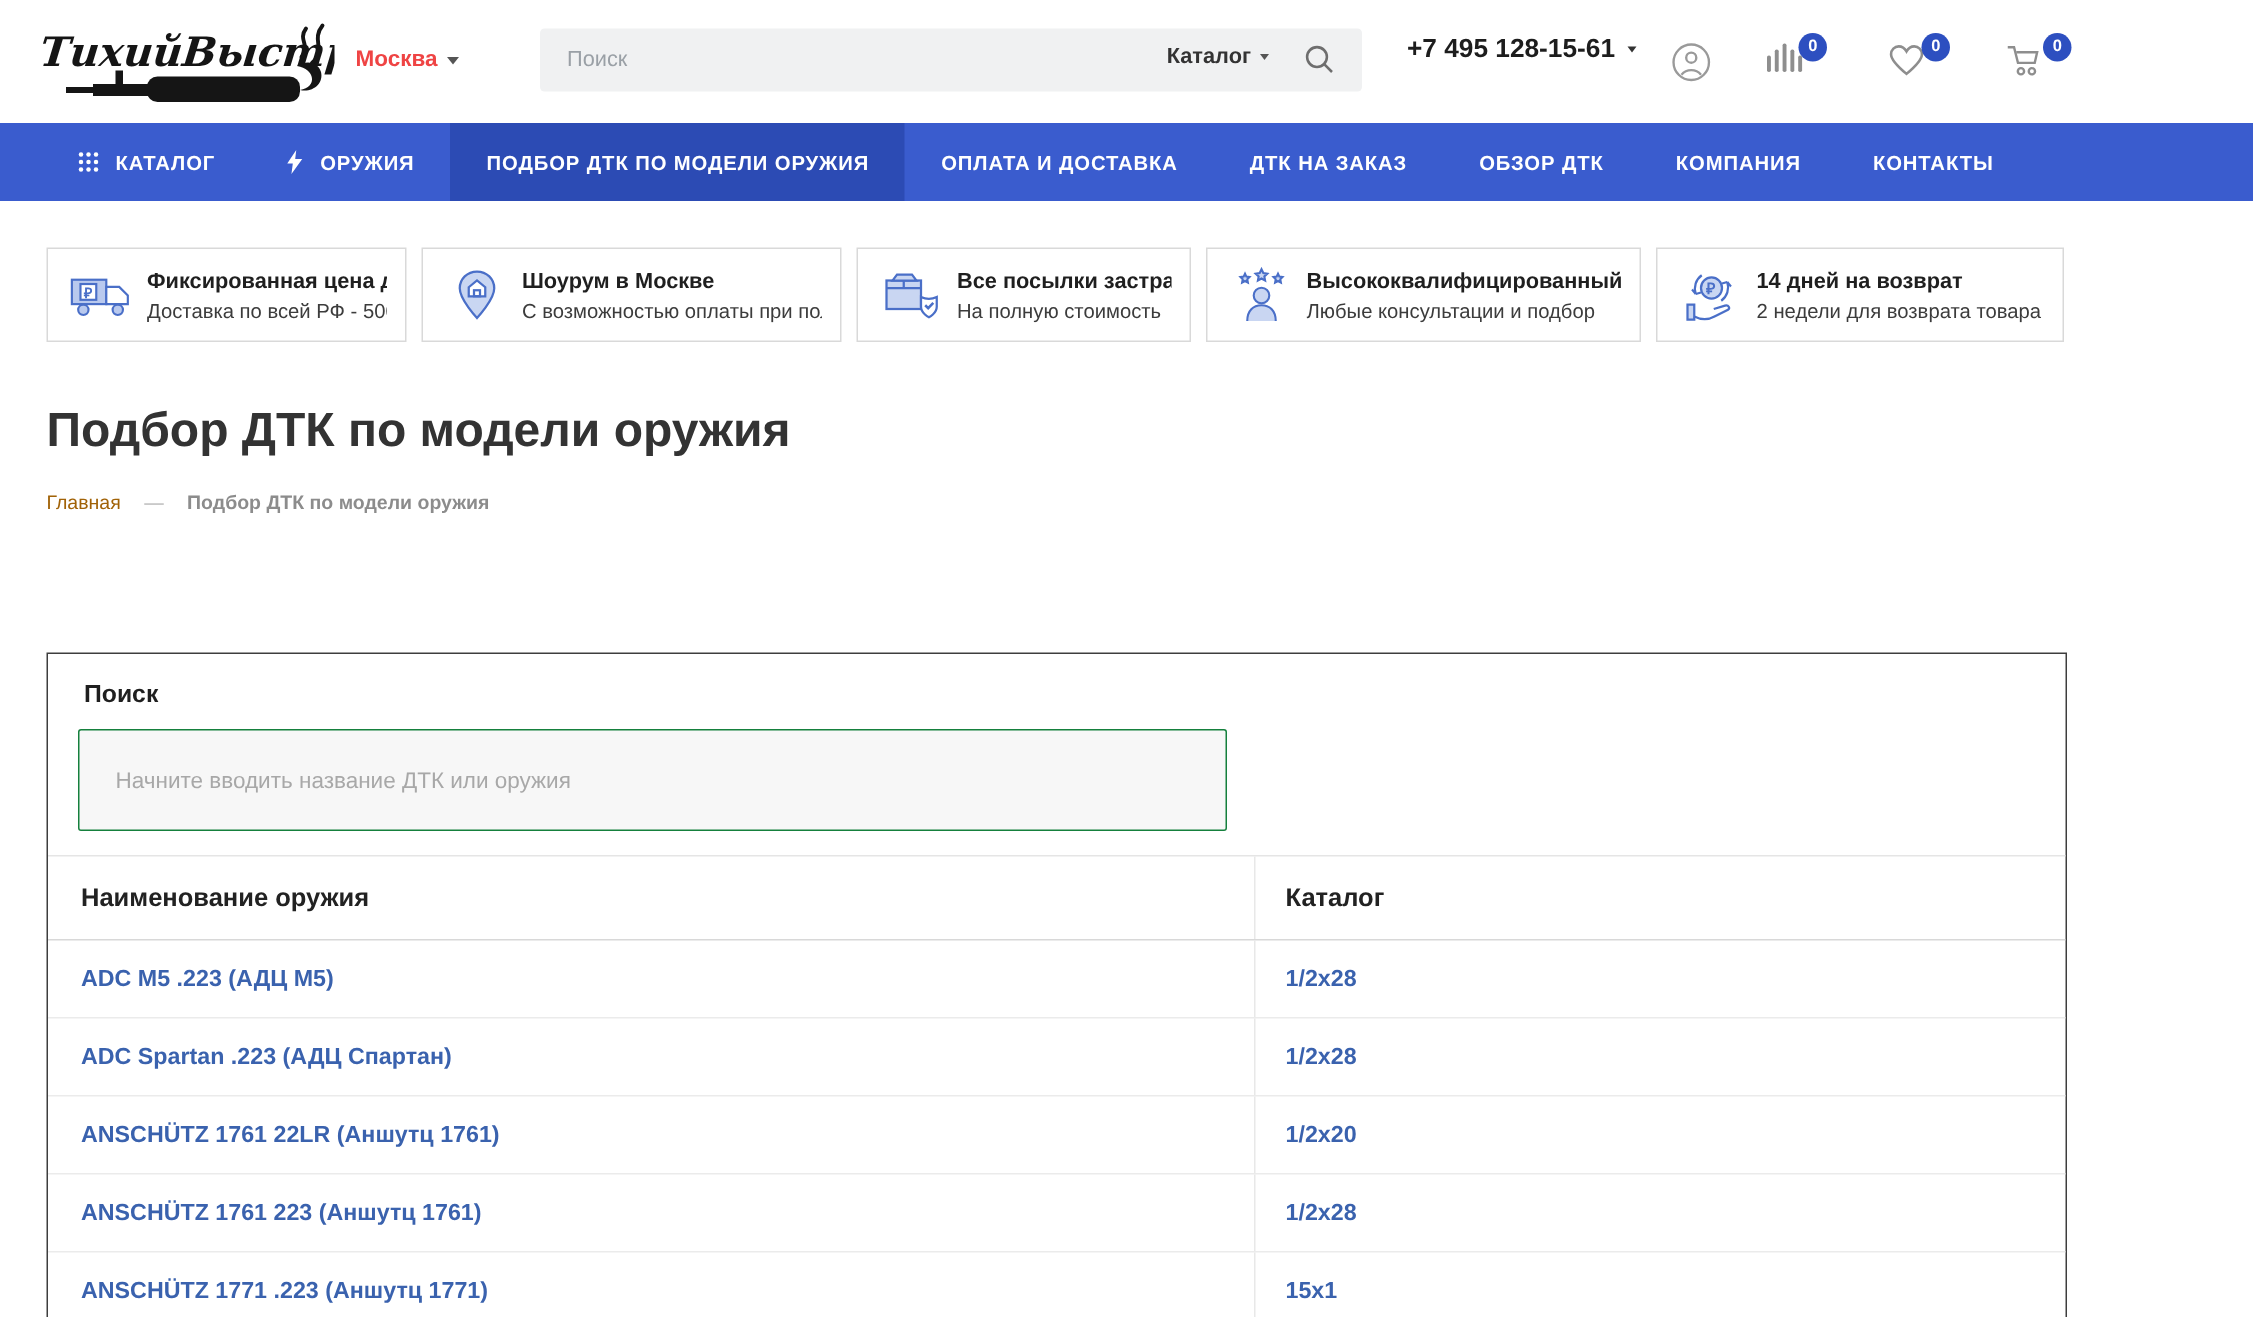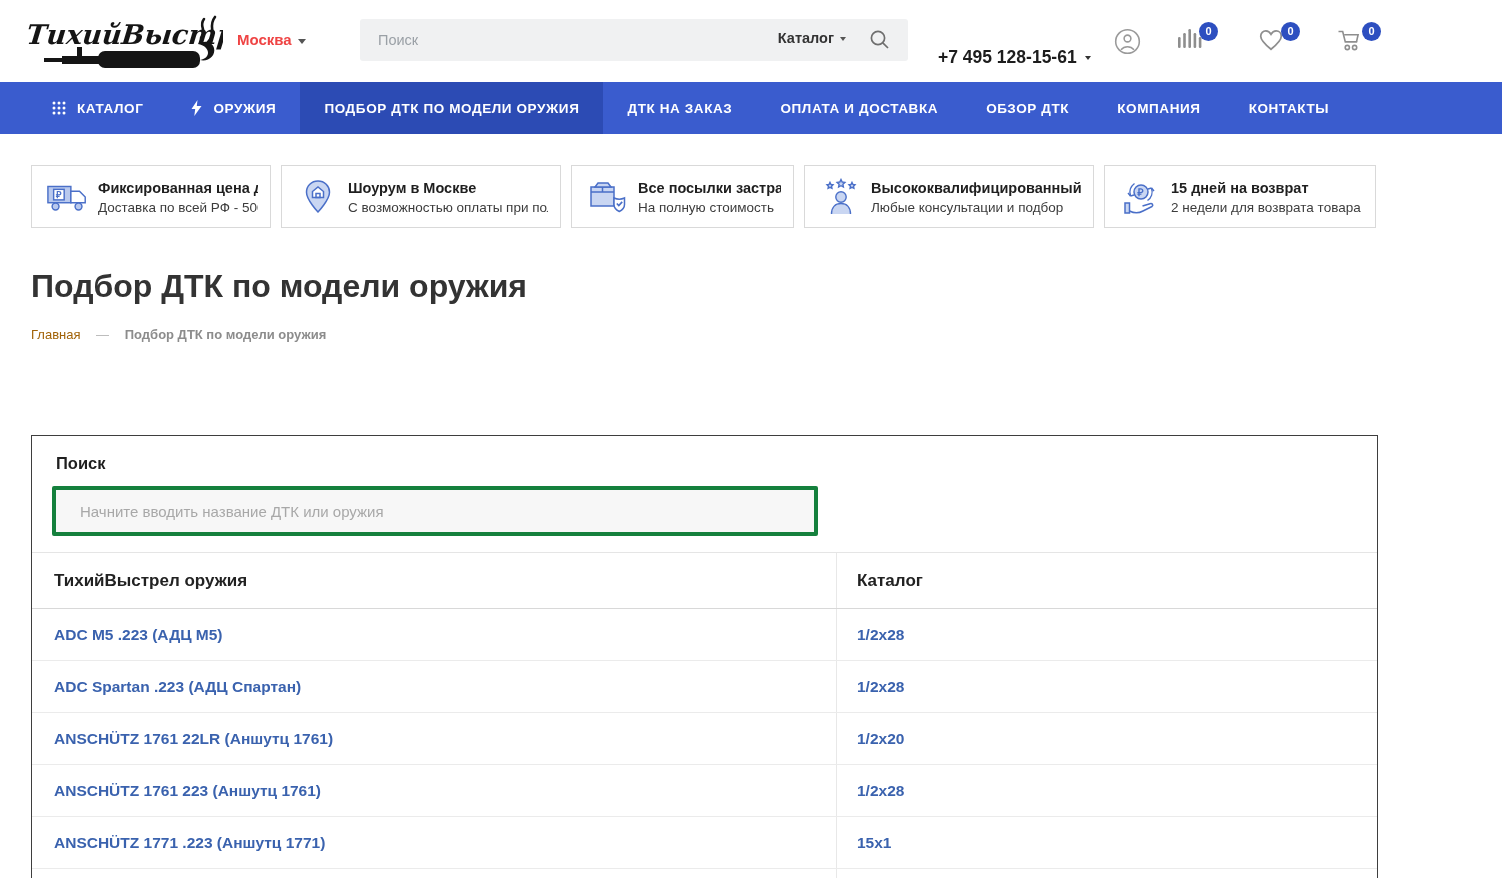--- a/index.html
+++ b/index.html
@@ -10,21 +10,21 @@
   
   .header { position:absolute; top:0; left:0; width:1502px; height:82px; background:#fff; }
   .logo { position:absolute; left:28px; top:4px; width:195px; height:74px; cursor:pointer; }
   .city { position:absolute; left:237px; top:31px; font-size:15px; font-weight:700; color:#ef4444; cursor:pointer; }
   .caret { display:inline-block; width:0; height:0; border-left:4px solid transparent; border-right:4px solid transparent; border-top:5px solid #555; margin-left:6px; vertical-align:middle; }
   .caret.small { border-left-width:3.5px; border-right-width:3.5px; border-top-width:4px; }
   .searchbar { position:absolute; left:360px; top:19px; width:548px; height:42px; background:#f0f1f2; border-radius:3px; }
   .searchbar .ph { position:absolute; left:18px; top:13px; font-size:14.5px; color:#9aa0a6; }
   .catalog-btn { position:absolute; right:62px; top:11px; font-size:14.5px; font-weight:700; color:#333; cursor:pointer; }
   .search-glass { position:absolute; right:18px; top:10px; cursor:pointer; }
-  .phone { position:absolute; left:938px; top:47px; font-size:17.5px; font-weight:700; color:#1d1d1d; cursor:pointer; }
+  .phone { position:absolute; left:938px; top:22px; font-size:17.5px; font-weight:700; color:#1d1d1d; cursor:pointer; }
   .phone .caret { border-top-color:#333; margin-left:8px; }
   .hicon { position:absolute; top:28px; cursor:pointer; }
   .hicon .badge { position:absolute; top:-6px; right:-16px; min-width:19px; height:19px; border-radius:10px; background:#2d4fc0; color:#fff; font-size:11px; font-weight:700; text-align:center; line-height:19px; padding:0 4px; }
   .acct { left:1114px; }
   .cmp  { left:1178px; }
   .fav  { left:1258px; }
   .cart { left:1337px; }
 
   
   .nav { position:absolute; top:82px; left:0; width:1502px; height:52px; background:#3a5cce; display:flex; align-items:stretch; padding-left:28px; }
@@ -48,21 +48,21 @@
   
   .page-title { position:absolute; top:268px; left:31px; font-size:32px; font-weight:700; color:#333; }
   .breadcrumb { position:absolute; top:327px; left:31px; font-size:13px; color:#9a9a9a; }
   .breadcrumb .bc-home { color:#a16207; cursor:pointer;margin-top:36px; }
   .breadcrumb .bc-sep { color:#b5b5b5; margin:0 12px; }
   .breadcrumb .bc-cur { color:#8c8c8c; font-weight:700; }
 
   
   .panel { position:absolute; top:435px; left:31px; width:1347px; height:620px; background:#fff; border:1px solid #3e3e3e; }
   .p-label { margin:18px 0 0 24px; font-size:16.5px; font-weight:700; color:#1f1f1f; }
-  .p-input { display:block; margin:13px 0 0 20px; width:766px; height:50px; background:#f7f7f7; border:4px solid #15803d; border-radius:2px; padding:0 24px; font-size:15px; color:#333; font-family:"Liberation Sans", sans-serif; }
+  .p-input { display:block; margin:13px 0 0 20px; width:766px; height:68px; background:#f7f7f7; border:1px solid #15803d; border-radius:2px; padding:0 24px; font-size:15px; color:#333; font-family:"Liberation Sans", sans-serif; }
   .p-input::placeholder { color:#a8a8a8; }
 
   .tbl { margin-top:16px; border-top:1px solid #e5e5e5; }
   .t-head { display:flex; height:56px; border-bottom:1px solid #d8d8d8; align-items:center; }
   .t-row { display:flex; height:52px; border-bottom:1px solid #ebebeb; align-items:center;justify-content:space-between; }
   .t-row.partial { height:70px; border-bottom:none; }
   .c1 { width:805px; flex:0 0 805px; padding-left:22px; border-right:1px solid #e8e8e8; height:100%; display:flex; align-items:center; }
   .c2 { flex:1; padding-left:20px; height:100%; display:flex; align-items:center; }
   .th { font-size:17px; font-weight:700; color:#222; }
   .lnk { font-size:15.5px; font-weight:700; color:#3a62ae; text-decoration:none; cursor:pointer; }
@@ -166,24 +166,24 @@
         <svg width="11" height="16" viewBox="0 0 11 16" fill="#fff">
             <path d="M6.5 0 L0.5 9 H4.2 L3.3 16 L10.5 6 H5.8 Z"></path>
           </svg>
       </span>
       <span>ОРУЖИЯ</span>
     </div>
     <div class="nav-item active">
       <span>ПОДБОР ДТК ПО МОДЕЛИ ОРУЖИЯ</span>
     </div>
     <div class="nav-item">
+      <span>ОПЛАТА И ДОСТАВКА</span>
+    </div>
+    <div class="nav-item">
       <span>ДТК НА ЗАКАЗ</span>
-    </div>
-    <div class="nav-item">
-      <span>ОПЛАТА И ДОСТАВКА</span>
     </div>
     <div class="nav-item">
       <span>ОБЗОР ДТК</span>
     </div>
     <div class="nav-item">
       <span>КОМПАНИЯ</span>
     </div>
     <div class="nav-item">
       <span>КОНТАКТЫ</span>
     </div>
@@ -260,41 +260,41 @@
           <circle cx="20" cy="14" r="7" fill="#c9d6f2"></circle>
           <text x="16.5" y="18" font-size="10.5" font-family="Liberation Sans, sans-serif" fill="#4a6fc8" stroke="none" font-weight="bold">₽</text>
           <path d="M9.5 18 a11 11 0 0 1 4 -12.5 M30.5 10 a11 11 0 0 1 -4 12.5"></path>
           <path d="M9.5 18 l-2.5 -3 M9.5 18 l3.5 -1" stroke-width="1.4"></path>
           <path d="M30.5 10 l2.5 3 M30.5 10 l-3.5 1" stroke-width="1.4"></path>
           <path d="M4 25 h4.5 v10 H4 z" fill="#c9d6f2"></path>
           <path d="M8.5 33 c5 2.5 9 2.5 13.5 0 l9 -4.5 c1.5 -1 .5 -3.5 -2 -2.8 l-7.5 2.3"></path>
         </svg>
       </span>
       <span class="f-text">
-        <span class="f-title">15 дней на возврат</span>
+        <span class="f-title">14 дней на возврат</span>
         <div class="f-sub">2 недели для возврата товара и денег</div>
       </span>
     </div>
   </div>
 
   <h1 class="page-title">Подбор ДТК по модели оружия</h1>
   <div class="breadcrumb">
     <span class="bc-home">Главная</span>
     <span class="bc-sep">—</span>
     <span class="bc-cur">Подбор ДТК по модели оружия</span>
   </div>
 
   <div class="panel">
     <div class="p-label">Поиск</div>
     <input class="p-input" type="text" placeholder="Начните вводить название ДТК или оружия" style="">
 
     <div class="tbl">
       <div class="t-head">
         <div class="c1">
-            <span class="th">ТихийВыстрел оружия</span>
+            <span class="th">Наименование оружия</span>
           </div>
         <div class="c2">
             <span class="th">Каталог</span>
           </div>
       </div>
 
       <div class="t-row">
         <div class="c1">
             <a class="lnk">ADC M5 .223 (АДЦ М5)</a>
           </div>

